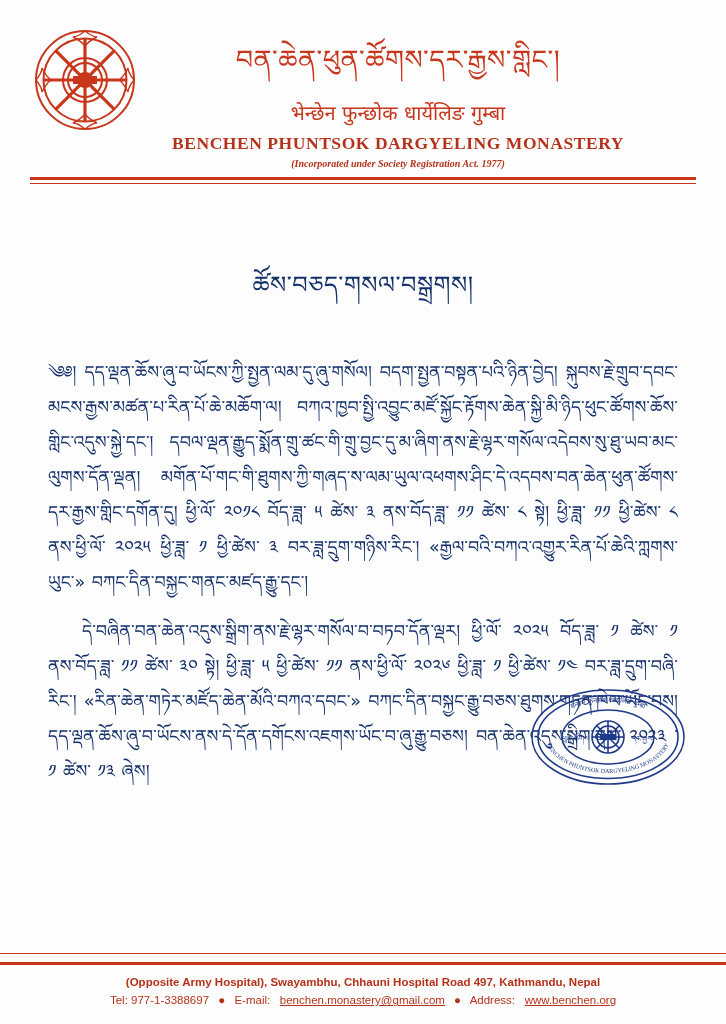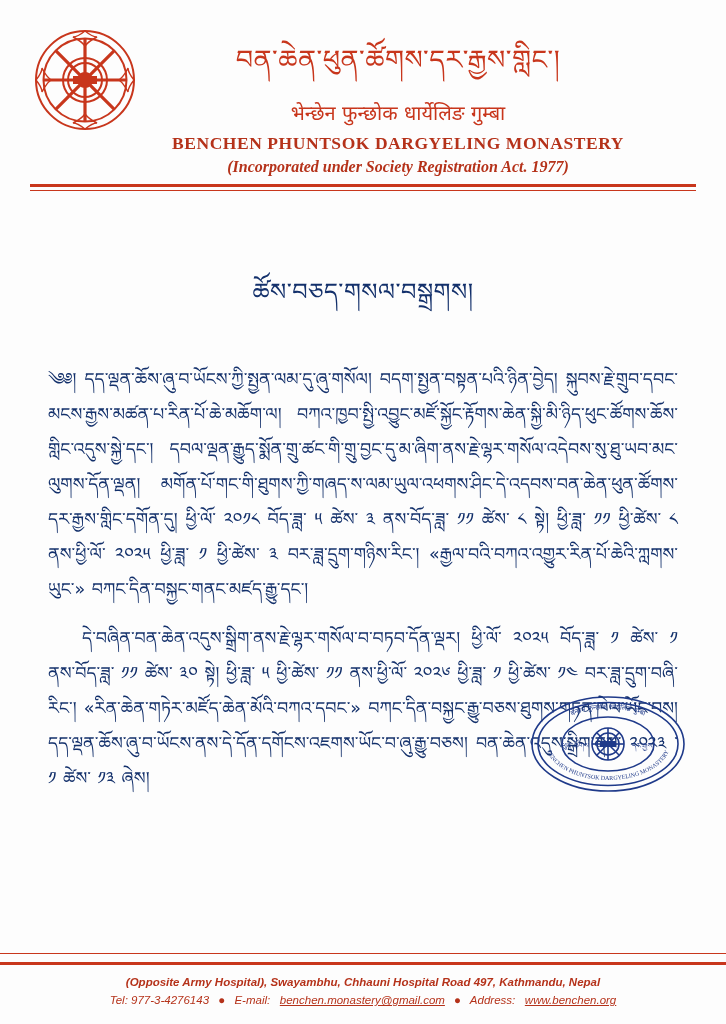--- a/index.html
+++ b/index.html
@@ -67,21 +67,21 @@
     color: #b5321a;
     font-size: 17.5px;
     font-weight: bold;
     letter-spacing: 0.55px;
     margin-top: 5px;
     font-family: "Liberation Serif", serif;
   }
 
   .head-incorp {
     color: #b5321a;
-    font-size: 16px;
+    font-size: 10px;
     font-style: italic;
     font-weight: bold;
     margin-top: 4px;
     font-family: "Liberation Serif", serif;
   }
 
   .rule-thick {
     height: 3px;
     background: #c8361c;
     margin: 8px 0 0 0;
@@ -139,21 +139,20 @@
     padding-bottom: 14px;
   }
   .footer .rule-thick { margin-bottom: 0; }
   .footer-lines {
     text-align: center;
     color: #b5321a;
     font-size: 11.5px;
     line-height: 1.62;
     padding-top: 8px;
     font-family: "Liberation Sans", sans-serif;
-    font-style: italic;
   }
   .footer-lines .line1 { font-weight: bold; }
   .footer-lines .line2 { }
   .footer-lines .line3 { }
   .sep { padding: 0 6px; }
   a.fakelink { color: #b5321a; text-decoration: underline; }
 </style>
 </head>
 <body>
 
@@ -232,21 +231,21 @@
       </svg>
     </div>
   </div>
 
   <div class="footer">
     <div class="rule-thin"></div>
     <div class="rule-thick"></div>
     <div class="footer-lines">
       <div class="line1">(Opposite Army Hospital), Swayambhu, Chhauni Hospital Road 497, Kathmandu, Nepal</div>
       <div class="line2">
-        <span>Tel: 977-3-4276143</span>
+        <span>Tel: 977-1-3388697</span>
         <span class="sep">●</span>
         <span>E-mail:</span>
         <span>&nbsp;</span>
         <a class="fakelink" href="#">benchen.monastery@gmail.com</a>
         <span class="sep">●</span>
         <span>Address:</span>
         <span>&nbsp;</span>
         <a class="fakelink" href="#">www.benchen.org</a>
       </div>
     </div>

